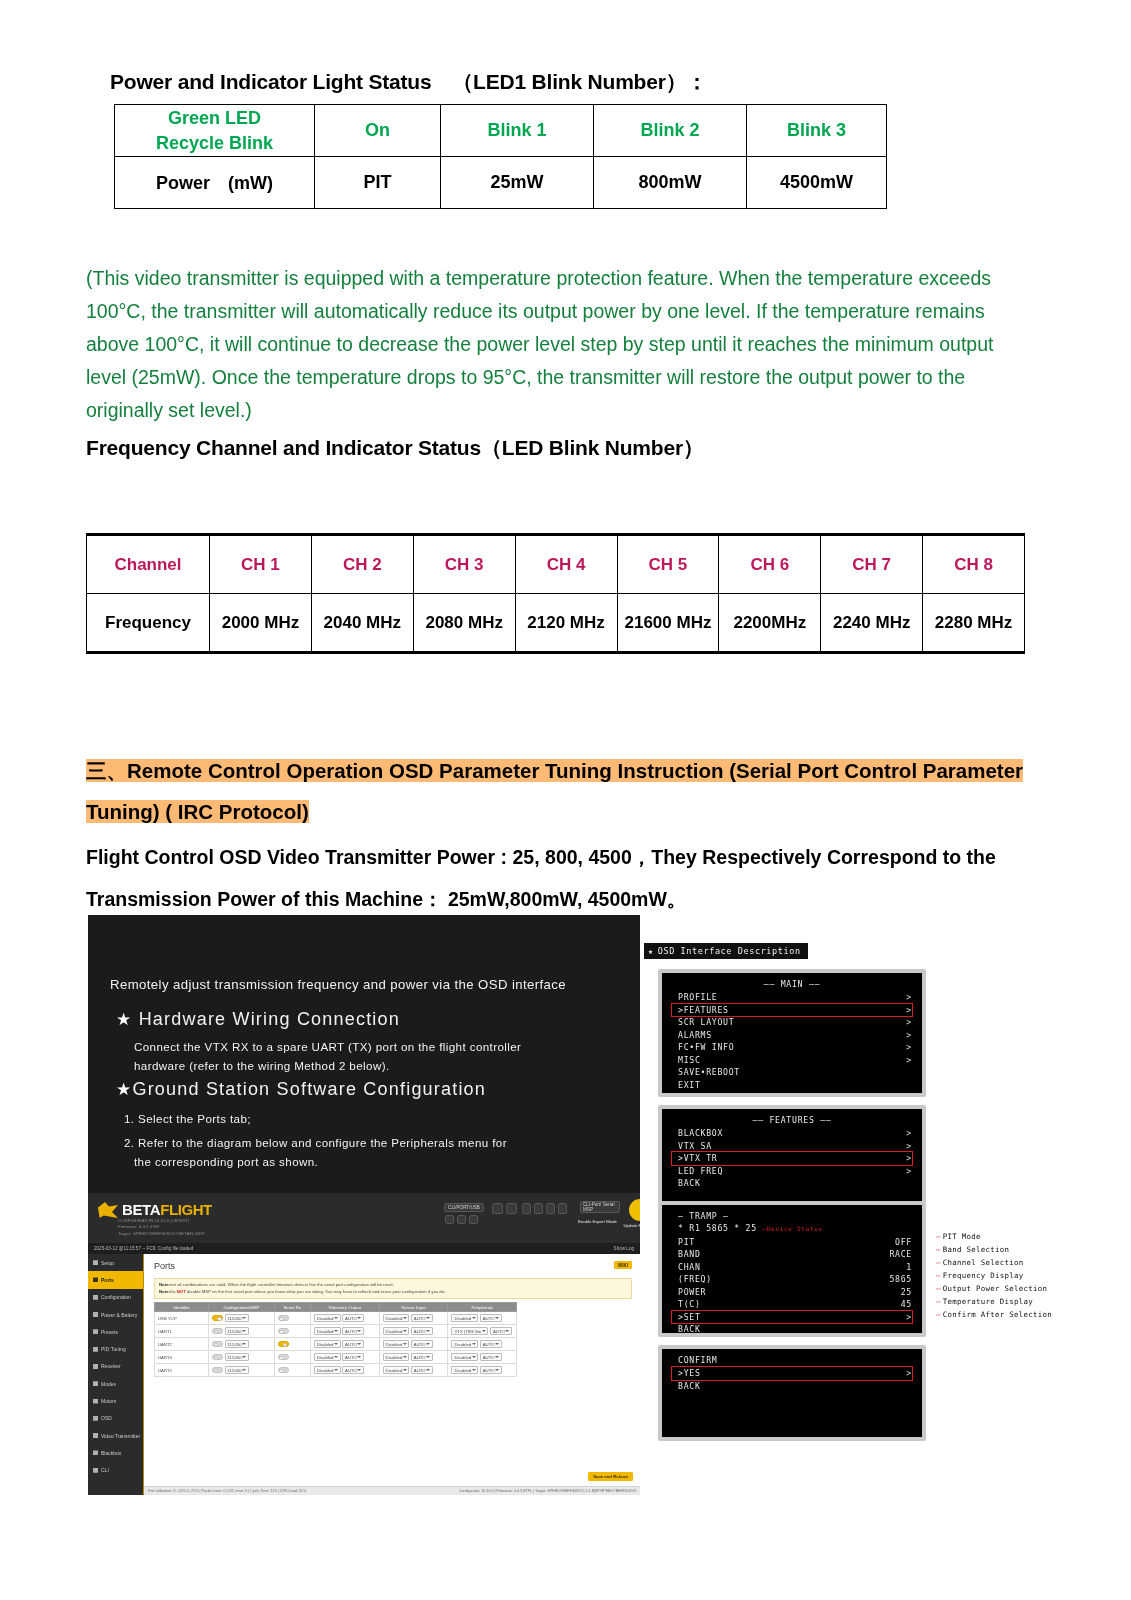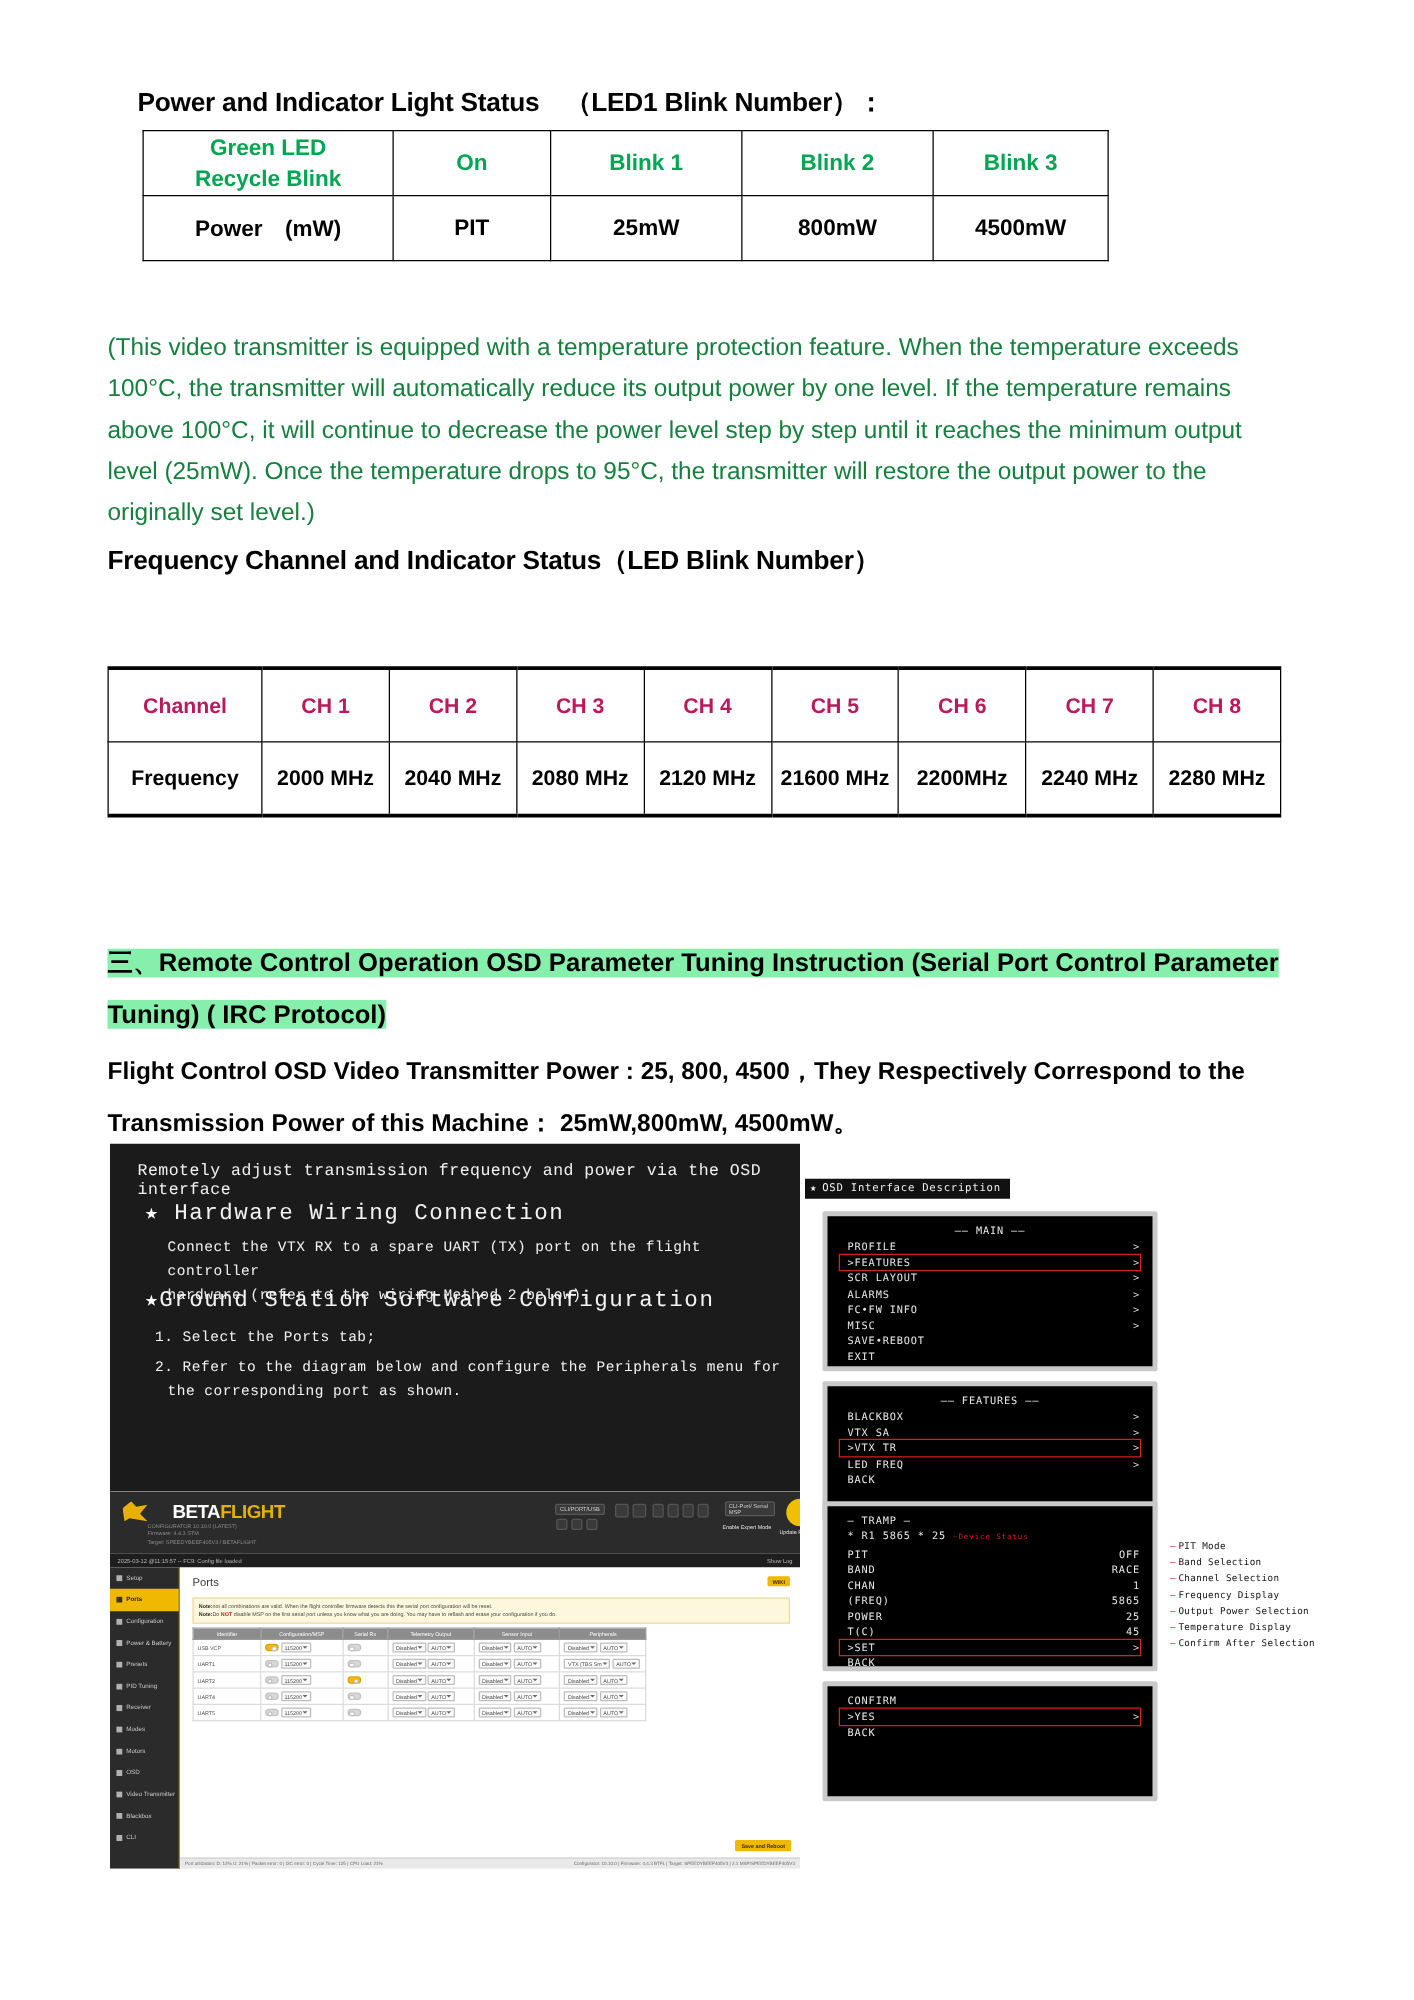--- a/index.html
+++ b/index.html
@@ -55,21 +55,21 @@
   #freq-table tr.thick-top td { border-top:3px solid #000; }
   #freq-table tr.thick-bottom td { border-bottom:3px solid #000; }
 
   
   .sec-head {
     position:absolute;
     font-weight:bold;
     font-size:20.5px;
     line-height:41px;
   }
-  .sec-head .hl { background:#86efac;text-align:center; }
+  .sec-head .hl { background:#fdba74;text-align:center; }
 
   .bold-par {
     position:absolute;
     font-weight:bold;
     font-size:19.5px;
     line-height:42px;
   }
 
   
   #figure {
@@ -77,39 +77,39 @@
     left:88px; top:915px;
     width:948px; height:580px;
   }
 
   
   #instr-panel {
     position:absolute; left:0; top:0;
     width:552px; height:278px;
     background:#1b1b1b;
   }
-  .mono { font-family:Liberation Mono, monospace; color:#f2f2f2; }
+  .mono { font-family:Liberation Sans, sans-serif; color:#f2f2f2;margin-top:48px; }
   #instr-intro { position:absolute; left:22px; top:14px; font-size:13.2px; letter-spacing:0.4px; }
   .star { color:#fff; font-size:17px; line-height:1; }
   .instr-h { position:absolute; font-size:18px; letter-spacing:1.2px; }
   .instr-b { position:absolute; font-size:11.6px; letter-spacing:0.4px; line-height:19px; }
 
   
   #betaflight {
     position:absolute; left:0; top:278px;
     width:552px; height:302px;
     background:#fff;
     overflow:hidden;
     font-size:5px;
   }
   #bf-header {
     position:absolute; left:0; top:0; width:100%; height:50px;
     background:#2b2b2b;
   }
-  #bf-logo-wrap { position:absolute; left:10px; top:8px; display:flex; align-items:flex-start; gap:20px; }
+  #bf-logo-wrap { position:absolute; left:10px; top:8px; display:flex; align-items:flex-end; gap:4px; }
   #bf-logo-bird {
     width:20px; height:16px; background:#e9b000;
     clip-path:polygon(0% 35%,35% 0%,55% 28%,100% 18%,70% 62%,100% 100%,28% 85%,8% 100%);
   }
   #bf-logo-text { font-weight:bold; font-size:15px; letter-spacing:-0.4px; }
   #bf-logo-text .beta { color:#ffffff; }
   #bf-logo-text .flight { color:#e9b000; }
   #bf-sub { position:absolute; left:30px; top:25px; color:#8a8a8a; font-size:4.4px; line-height:6.4px; }
 
   .bf-pill {

